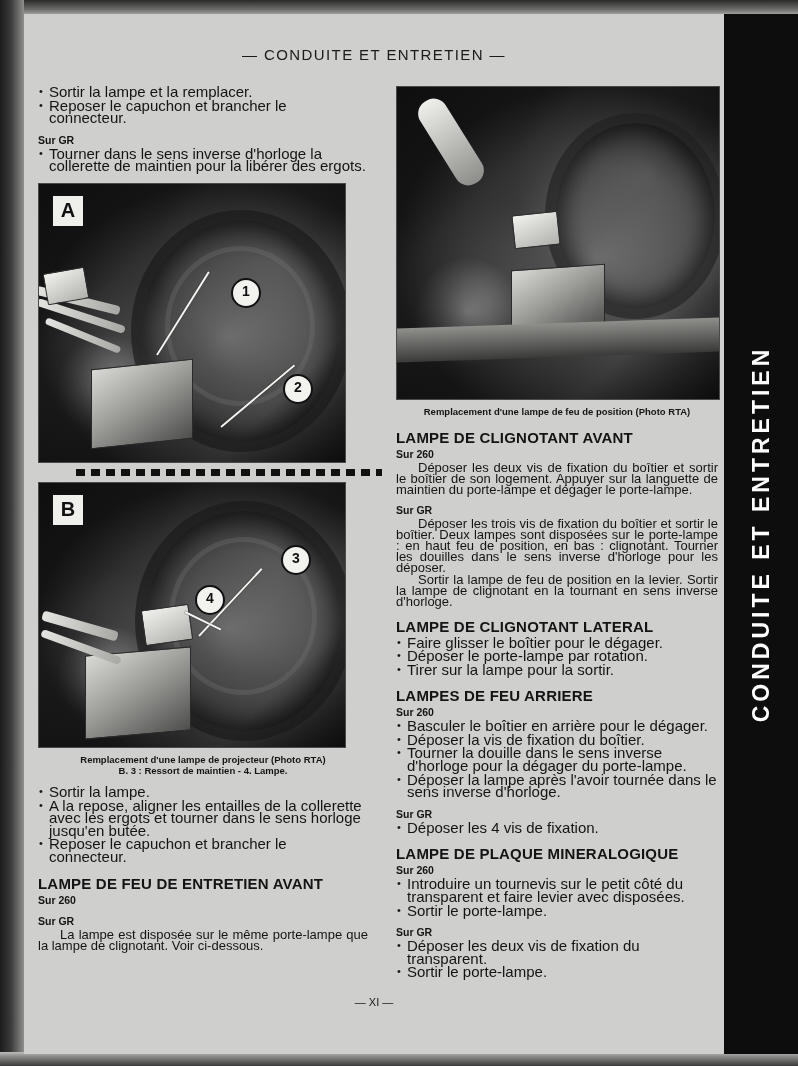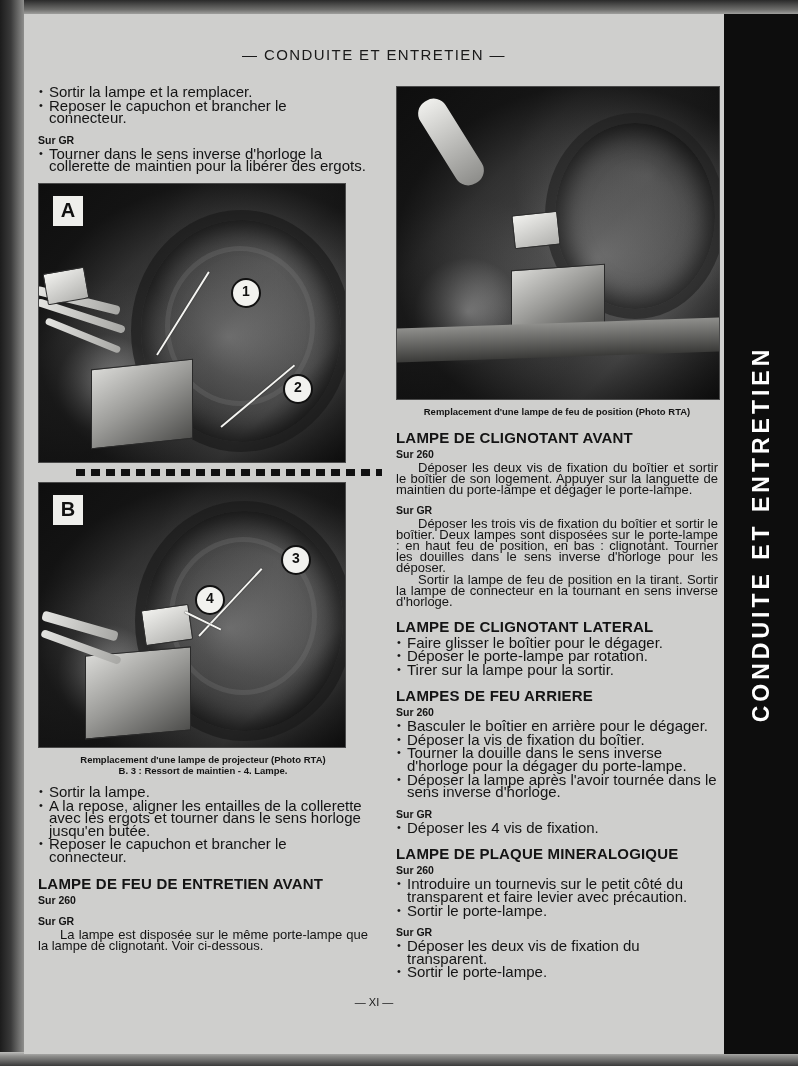--- a/index.html
+++ b/index.html
@@ -281,21 +281,21 @@
       <div class="ph-box" style="left:0px;top:236px;width:322px;height:34px;background:linear-gradient(180deg,#8f8f8c,#3a3a38);border:none;transform:skewY(-2deg);"></div>
     </div>
 
     <div class="caption">Remplacement d'une lampe de feu de position (Photo RTA)</div>
 
     <div class="head">LAMPE DE CLIGNOTANT AVANT</div>
     <div class="subhead" style="margin-top:2px;">Sur 260</div>
     <p class="para">Déposer les deux vis de fixation du boîtier et sortir le boîtier de son logement. Appuyer sur la languette de maintien du porte-lampe et dégager le porte-lampe.</p>
     <div class="subhead">Sur GR</div>
     <p class="para">Déposer les trois vis de fixation du boîtier et sortir le boîtier. Deux lampes sont disposées sur le porte-lampe : en haut feu de position, en bas : clignotant. Tourner les douilles dans le sens inverse d'horloge pour les déposer.</p>
-    <p class="para">Sortir la lampe de feu de position en la tirant. Sortir la lampe de connecteur en la tournant en sens inverse d'horloge.</p>
+    <p class="para">Sortir la lampe de feu de position en la levier. Sortir la lampe de clignotant en la tournant en sens inverse d'horloge.</p>
 
     <div class="head">LAMPE DE CLIGNOTANT LATERAL</div>
     <ul class="bullet-list">
       <li>Faire glisser le boîtier pour le dégager.</li>
       <li>Déposer le porte-lampe par rotation.</li>
       <li>Tirer sur la lampe pour la sortir.</li>
     </ul>
 
     <div class="head">LAMPES DE FEU ARRIERE</div>
     <div class="subhead" style="margin-top:2px;">Sur 260</div>
@@ -306,21 +306,21 @@
       <li>Déposer la lampe après l'avoir tournée dans le sens inverse d'horloge.</li>
     </ul>
     <div class="subhead">Sur GR</div>
     <ul class="bullet-list">
       <li>Déposer les 4 vis de fixation.</li>
     </ul>
 
     <div class="head">LAMPE DE PLAQUE MINERALOGIQUE</div>
     <div class="subhead" style="margin-top:2px;">Sur 260</div>
     <ul class="bullet-list">
-      <li>Introduire un tournevis sur le petit côté du transparent et faire levier avec précaution.</li>
+      <li>Introduire un tournevis sur le petit côté du transparent et faire levier avec disposées.</li>
       <li>Sortir le porte-lampe.</li>
     </ul>
     <div class="subhead">Sur GR</div>
     <ul class="bullet-list">
       <li>Déposer les deux vis de fixation du transparent.</li>
       <li>Sortir le porte-lampe.</li>
     </ul>
   </div>
 
   <div class="footer">—  XI  —</div>

